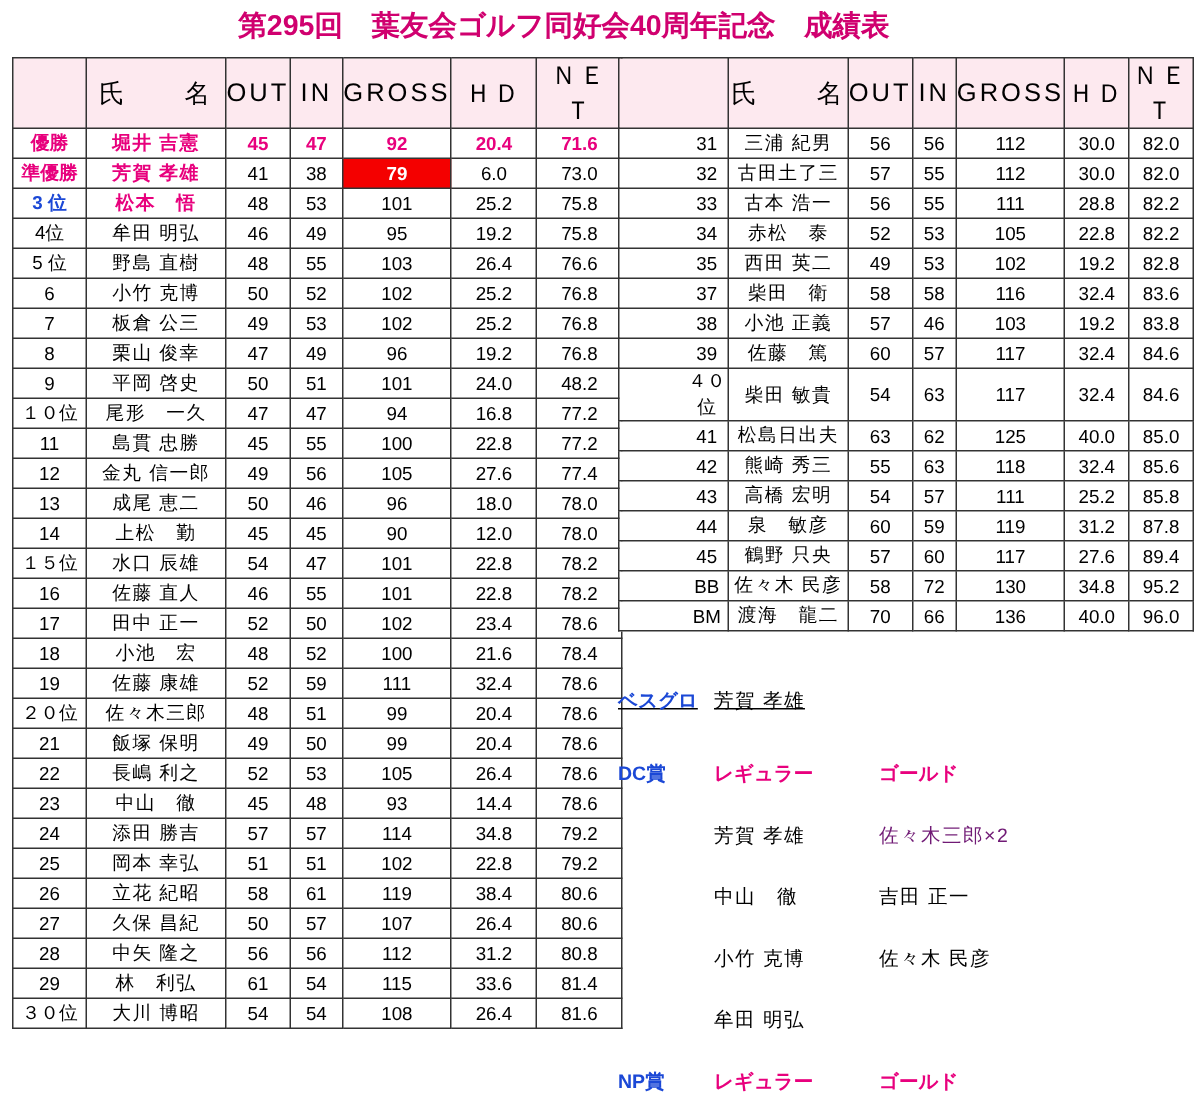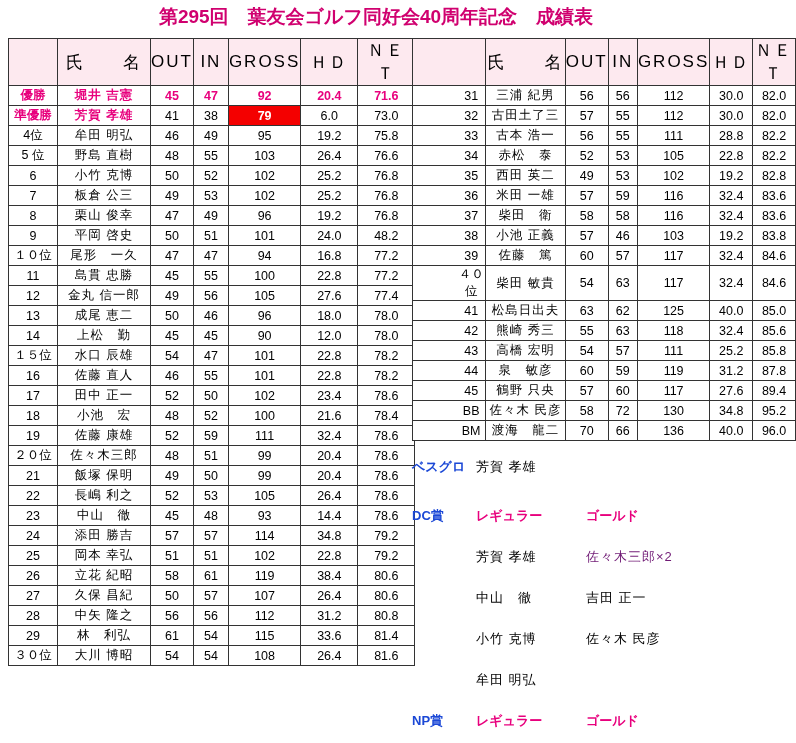--- a/index.html
+++ b/index.html
@@ -67,21 +67,21 @@
   .aw-label{
     color:#1b48d6;font-weight:bold;font-size:13px;
     width:64px;flex:0 0 64px;
   }
   .aw-col1{width:110px;flex:0 0 110px;margin-top:17px;}
   .aw-col2{width:130px;flex:0 0 130px;}
   .hdr-reg{color:#e8007d;font-weight:bold;font-size:13px;}
   .hdr-gold{color:#e8007d;font-weight:bold;font-size:13px;}
   .nm{font-size:13px;letter-spacing:1px;}
   .nm-pink{color:#701a75;font-size:13px;letter-spacing:1px;}
-  .besguro{display:flex;align-items:flex-end;margin-bottom:14px;}
+  .besguro{display:flex;align-items:flex-end;margin-bottom:14px;text-decoration:underline;}
   .besguro .lbl{color:#1b48d6;font-weight:bold;font-size:13px;width:64px;flex:0 0 64px;}
 </style>
 </head>
 <body>
 
 <div class="title">第295回　葉友会ゴルフ同好会40周年記念　成績表</div>
 
 <table id="left-table">
   <tbody id="left-body">
       <tr class="hdr">
@@ -105,20 +105,29 @@
       <tr>
         <td class="c-rank pink-txt">準優勝</td>
         <td class="c-name name-cell pink-bold">芳賀 孝雄</td>
         <td class="c-out">41</td>
         <td class="c-in">38</td>
         <td class="c-gross red-fill">79</td>
         <td class="c-hd">6.0</td>
         <td class="c-net">73.0</td>
       </tr>
       <tr>
+        <td class="c-rank blue-txt">3 位</td>
+        <td class="c-name name-cell pink-bold">松本　悟</td>
+        <td class="c-out">48</td>
+        <td class="c-in">53</td>
+        <td class="c-gross">101</td>
+        <td class="c-hd">25.2</td>
+        <td class="c-net">75.8</td>
+      </tr>
+      <tr>
         <td class="c-rank">4位</td>
         <td class="c-name name-cell">牟田 明弘</td>
         <td class="c-out">46</td>
         <td class="c-in">49</td>
         <td class="c-gross">95</td>
         <td class="c-hd">19.2</td>
         <td class="c-net">75.8</td>
       </tr>
       <tr>
         <td class="c-rank">5 位</td>
@@ -407,29 +416,20 @@
       <tr>
         <td class="r-rank">35</td>
         <td class="r-name name-cell">西田 英二</td>
         <td class="r-out">49</td>
         <td class="r-in">53</td>
         <td class="r-gross">102</td>
         <td class="r-hd">19.2</td>
         <td class="r-net">82.8</td>
       </tr>
       <tr>
-        <td class="r-rank">36</td>
-        <td class="r-name name-cell">米田 一雄</td>
-        <td class="r-out">57</td>
-        <td class="r-in">59</td>
-        <td class="r-gross">116</td>
-        <td class="r-hd">32.4</td>
-        <td class="r-net">83.6</td>
-      </tr>
-      <tr>
         <td class="r-rank">37</td>
         <td class="r-name name-cell">柴田　衛</td>
         <td class="r-out">58</td>
         <td class="r-in">58</td>
         <td class="r-gross">116</td>
         <td class="r-hd">32.4</td>
         <td class="r-net">83.6</td>
       </tr>
       <tr>
         <td class="r-rank">38</td>

